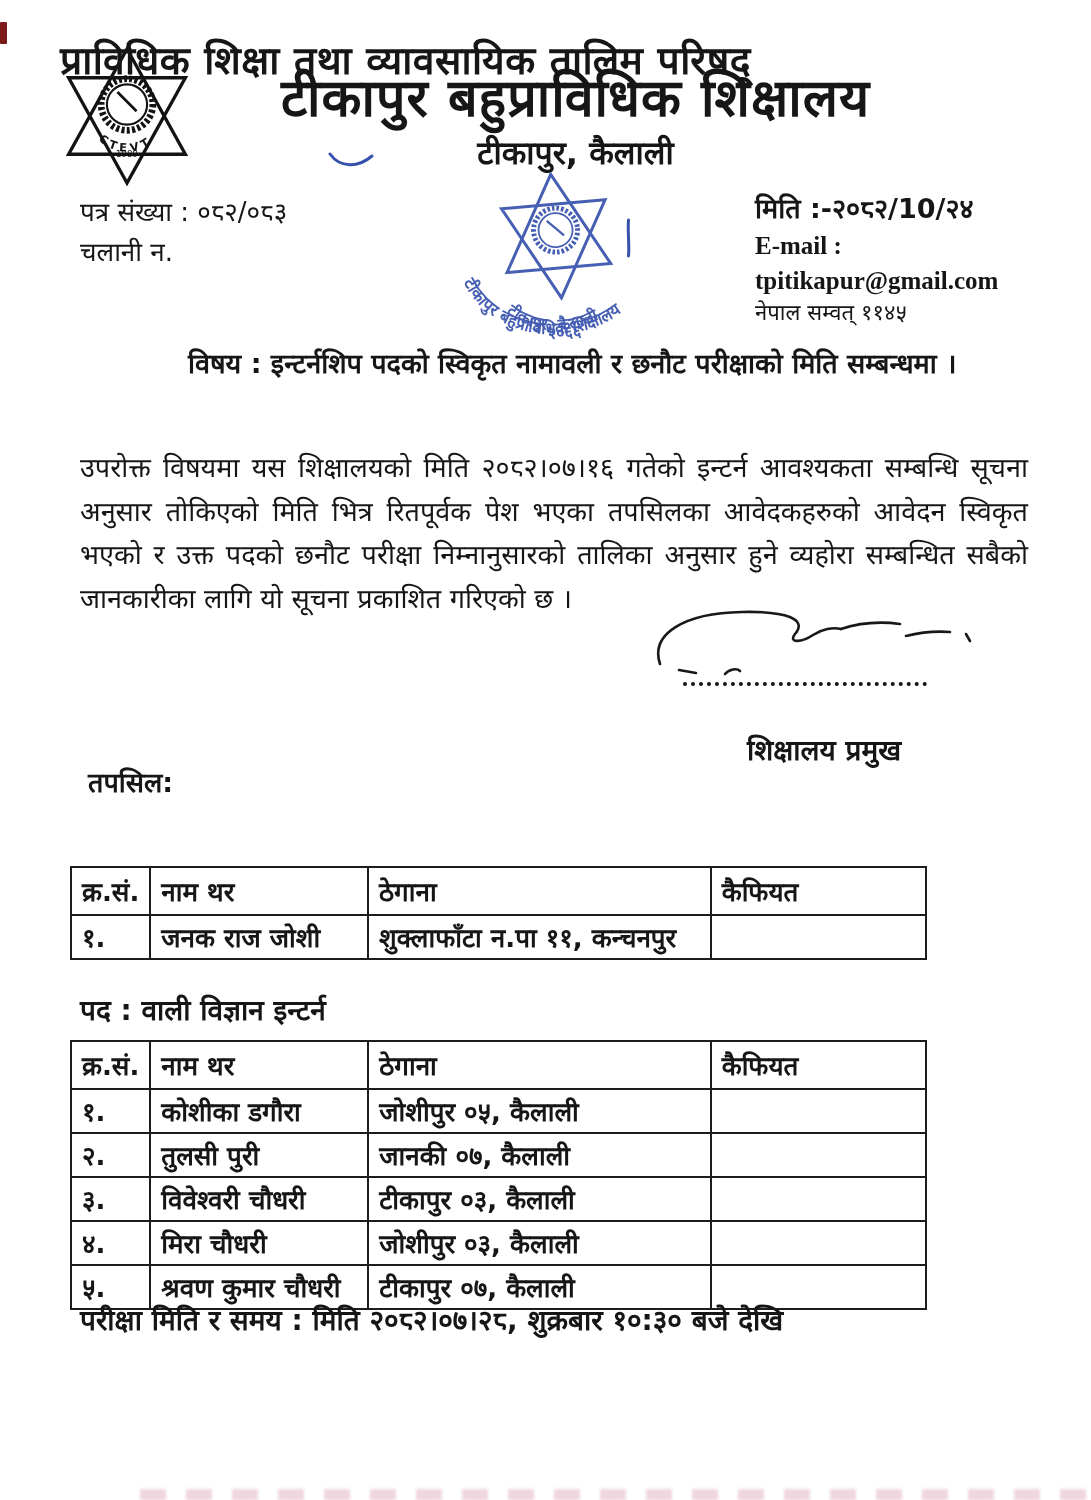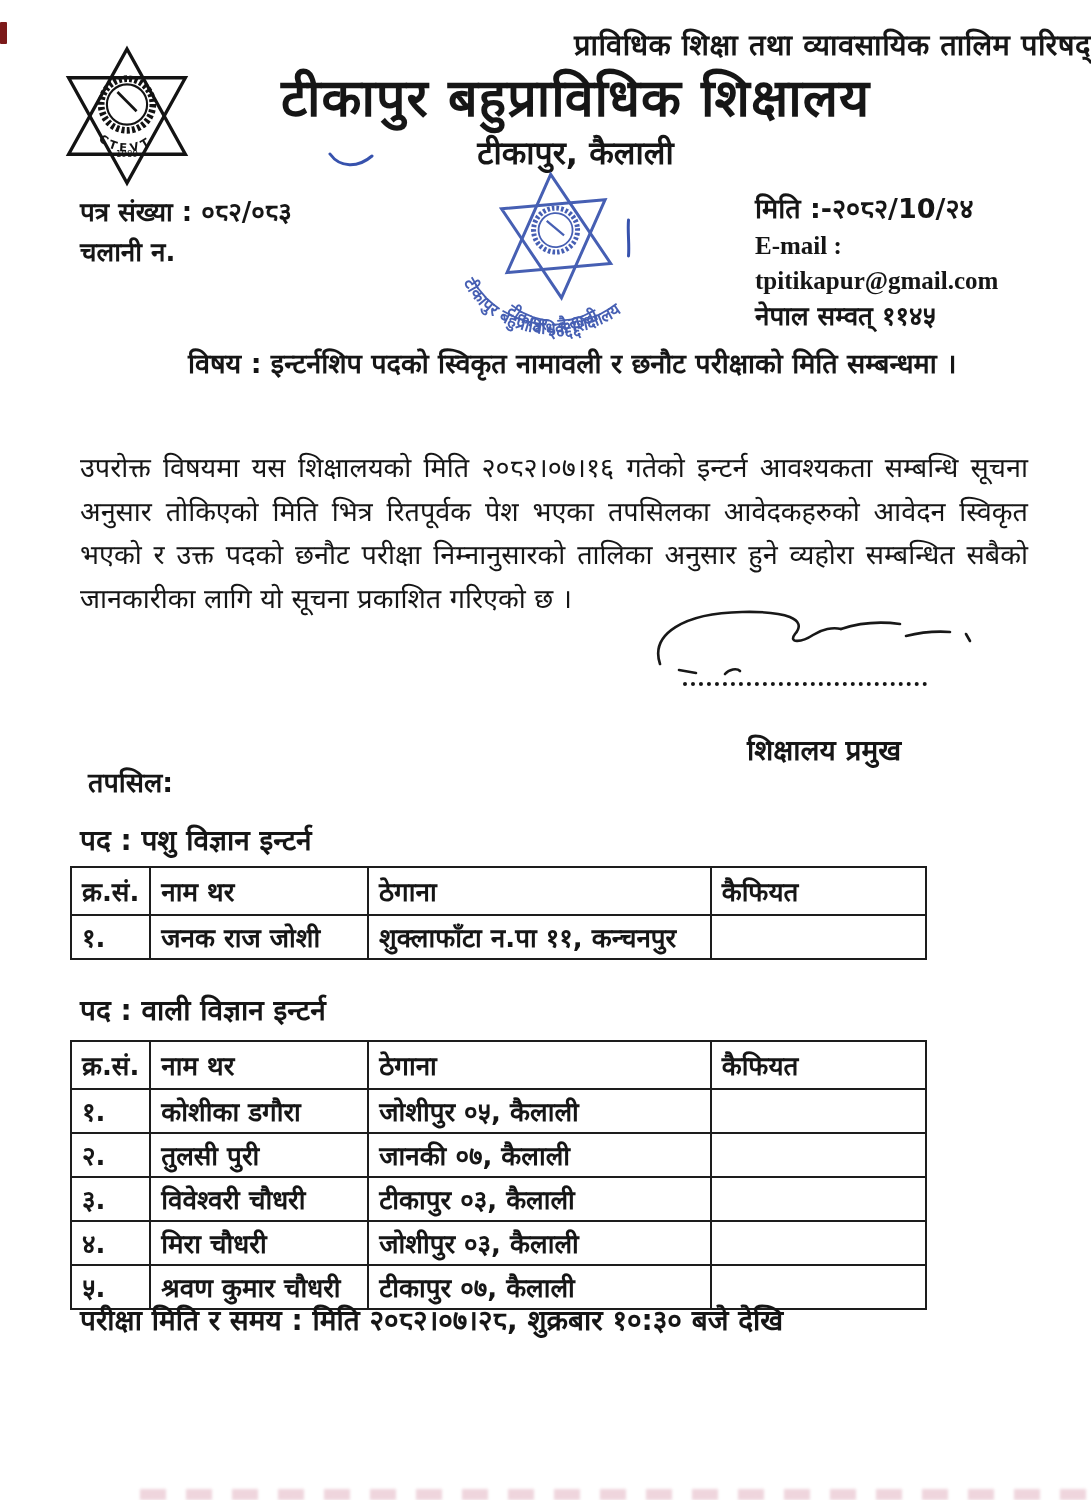--- a/index.html
+++ b/index.html
@@ -2,37 +2,37 @@
 <html lang="ne"><head>
 <meta charset="utf-8">
 <style>
   html,body{margin:0;padding:0;background:#d8d8d8;}
   .page{
     position:relative; width:1091px; height:1500px; margin:0 auto;
     background:#ffffff; overflow:hidden;
     font-family:"DejaVu Sans", sans-serif; color:#161616;
   }
   
-  .hdr-line1{position:absolute; top:24px; left:60px; right:0; text-align:right;
-    font-size:29px; font-weight:600; letter-spacing:.5px;}
+  .hdr-line1{position:absolute; top:32px; left:60px; right:0; text-align:left;
+    font-size:39px; font-weight:600; letter-spacing:.5px;}
   .hdr-title{position:absolute; top:60px; left:60px; right:0; text-align:center;
     font-size:52px; font-weight:700; letter-spacing:1px;}
   .hdr-sub{position:absolute; top:130px; left:60px; right:0; text-align:center;
     font-size:32px; font-weight:600;}
   .logo{position:absolute; left:60px; top:44px; width:134px; height:144px;}
   .red-mark{position:absolute; left:0; top:22px; width:7px; height:22px;
     background:#7c1a1a; border-radius:1px;}
   .blue-swoosh{position:absolute; left:328px; top:148px; width:46px; height:22px;}
 
   
-  .meta-left{position:absolute; left:80px; top:192px; font-size:26px; font-weight:700; line-height:1.55;}
+  .meta-left{position:absolute; left:80px; top:192px; font-size:26px; font-weight:400; line-height:1.55;}
   .meta-right{position:absolute; left:755px; top:190px; line-height:1.4;}
   .meta-date{font-size:27px; font-weight:600;}
   .meta-email{font-family:"Liberation Serif", serif; font-size:25px; font-weight:700;}
-  .meta-sambat{font-size:26px; font-weight:700;}
+  .meta-sambat{font-size:22px; font-weight:400;}
 
   
   .stamp{position:absolute; left:446px; top:170px; width:224px; height:176px;
     transform:rotate(-5deg); opacity:.92;}
   .pen-dash{position:absolute; left:626px; top:218px; width:5px; height:40px;}
 
   
   .subject{position:absolute; left:188px; top:344px; font-size:27px; font-weight:700;}
   .body-par{position:absolute; left:80px; top:446px; width:948px;
     font-size:27px; font-weight:500; line-height:1.62; text-align:justify;}
@@ -136,21 +136,20 @@
       <path d="M 27,64 L 44,67"></path>
       <path d="M 73,68 C 77,63 85,62 88,65"></path>
       <path d="M 314,28 l 4,7"></path>
     </g>
   </svg>
   <div class="sig-dots"></div>
   <div class="sig-title">शिक्षालय प्रमुख</div>
 
   <div class="tapasil">तपसिल:</div>
 
-  <div class="pos1">पद : पशु विज्ञान इन्टर्न</div>
   <table class="tbl tbl1">
       <thead>
         <tr>
           <th>क्र.सं.</th>
           <th>नाम थर</th>
           <th>ठेगाना</th>
           <th>कैफियत</th>
         </tr>
       </thead>
       <tbody>

